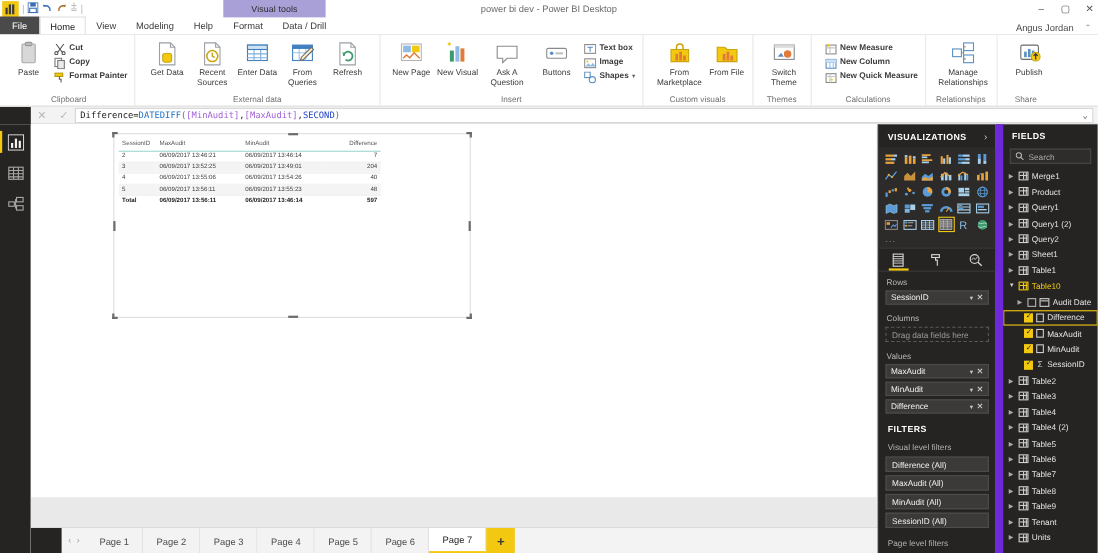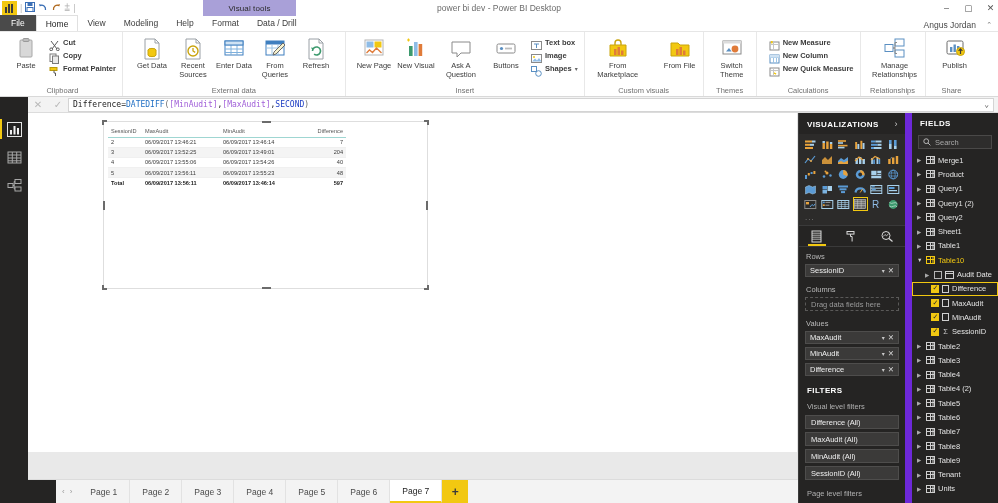--- a/index.html
+++ b/index.html
@@ -502,21 +502,21 @@
             </span>
             <span class="lbl">Shapes</span>
             <span style="font-size:6px;color:#666">▾</span>
           </div>
         </div>
       </div>
       <div class="rgroup-label">Insert</div>
     </div>
 
     <div class="rgroup">
-      <div class="rgroup-body" style="padding-left:6px;gap:20px;">
+      <div class="rgroup-body" style="padding-left:6px;gap:1px;">
         <div class="big-btn" style="width:46px">
           <span class="big-ico">
             <svg width="24" height="24" viewBox="0 0 24 24">
                 <path d="M4 8 h16 v11 h-16 z" fill="#f2c811" stroke="#c9a40d"></path>
                 <path d="M9 8 v-2 a3 3 0 0 1 6 0 v2" fill="none" stroke="#c9a40d" stroke-width="1.4"></path>
                 <rect x="8" y="12" width="2.5" height="6" fill="#e07b39"></rect>
                 <rect x="11.5" y="10" width="2.5" height="8" fill="#e07b39"></rect>
                 <rect x="15" y="13.5" width="2.5" height="4.5" fill="#e07b39"></rect>
               </svg>
           </span>

